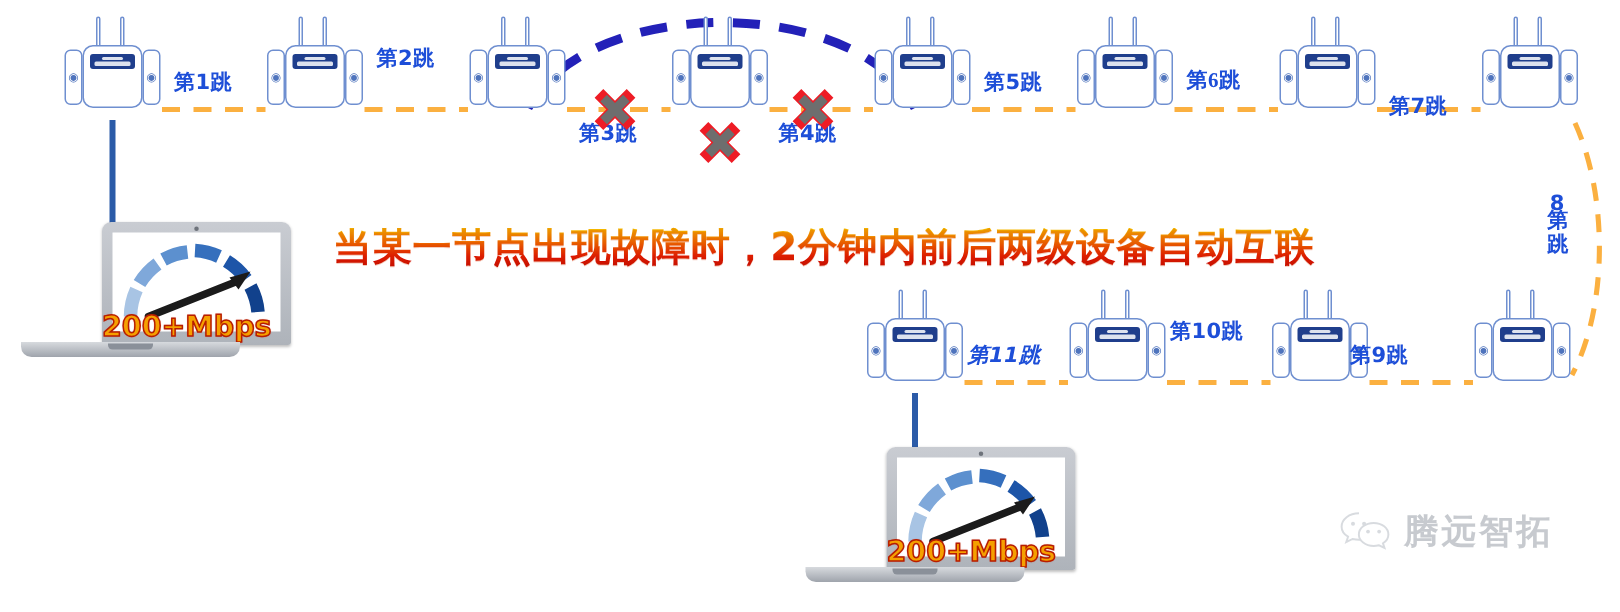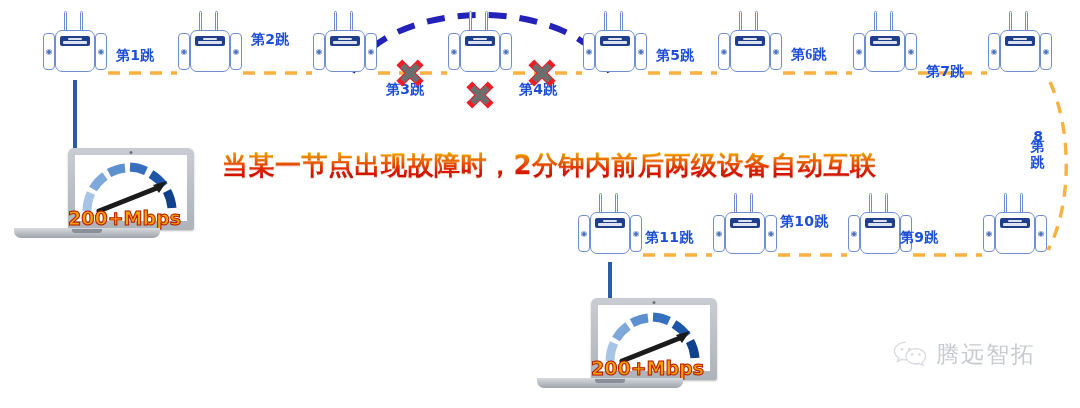--- a/index.html
+++ b/index.html
@@ -307,21 +307,21 @@
   <div class="hop" style="left:116px;top:48px;">第1跳</div>
   <div class="hop" style="left:251px;top:32px;">第2跳</div>
   <div class="hop" style="left:386px;top:82px;">第3跳</div>
   <div class="hop" style="left:519px;top:82px;">第4跳</div>
   <div class="hop" style="left:656px;top:48px;">第5跳</div>
   <div class="hop" style="left:791px;top:48px;font-family:Liberation Serif, serif;">第6跳</div>
   <div class="hop" style="left:926px;top:48px;margin-top:16px;">第7跳</div>
 
   <div class="hop vert" style="left:1031px;top:128px;">第8跳</div>
 
-  <div class="hop" style="left:645px;top:230px;">第11跳</div>
+  <div class="hop" style="left:645px;top:230px;font-style:italic;">第11跳</div>
   <div class="hop" style="left:780px;top:214px;">第10跳</div>
   <div class="hop" style="left:900px;top:230px;">第9跳</div>
 
   <div class="xmark" style="left:393px;top:56px;">
     <svg width="34" height="34" viewBox="0 0 34 34">
       <path d="M9.2,3.4 L17,11.2 L24.8,3.4 L30.6,9.2 L22.8,17 L30.6,24.8 L24.8,30.6 L17,22.8 L9.2,30.6 L3.4,24.8 L11.2,17 L3.4,9.2 Z" fill="#EE1C25"></path>
       <path d="M11.6,7.2 L17,12.6 L22.4,7.2 L26.8,11.6 L21.4,17 L26.8,22.4 L22.4,26.8 L17,21.4 L11.6,26.8 L7.2,22.4 L12.6,17 L7.2,11.6 Z" fill="#6E6E6E"></path>
     </svg>
   </div>
 
@@ -380,21 +380,21 @@
           <path d="M24,56 L82,33" stroke="#1b1b1b" stroke-width="5" stroke-linecap="round" fill="none"></path>
           <path d="M78,30 L92,26 L84,38 Z" fill="#1b1b1b"></path>
         </svg>
       </div>
       <div class="lt-speed">200+Mbps</div>
     </div>
     <div class="lt-base"></div>
     <div class="lt-notch"></div>
   </div>
 
-  <div class="watermark" style="left:893px;top:339px;">
+  <div class="watermark" style="left:893px;top:339px;font-weight:bold;">
     <svg width="34" height="29" viewBox="0 0 34 29">
       <g fill="none" stroke="#b9bec6" stroke-width="1.3">
         <path d="M13,2.2 C6.4,2.2 1.4,6.3 1.4,11.1 C1.4,13.8 3.1,16.2 5.7,17.8 L4.5,21.4 L8.7,19.3
                  C10,19.6 11.5,19.8 13,19.8 C13.4,19.8 13.8,19.8 14.2,19.7"></path>
         <path d="M22.8,8.6 C17.2,8.6 12.9,12.1 12.9,16.3 C12.9,20.5 17.2,24 22.8,24
                  C24,24 25.2,23.8 26.3,23.5 L30,25.3 L29,22.2 C31.2,20.8 32.6,18.7 32.6,16.3
                  C32.6,12.1 28.3,8.6 22.8,8.6 Z" fill="#ffffff"></path>
       </g>
       <circle cx="9" cy="9.2" r="1.35" fill="#b9bec6"></circle>
       <circle cx="16.4" cy="9.2" r="1.35" fill="#b9bec6"></circle>

